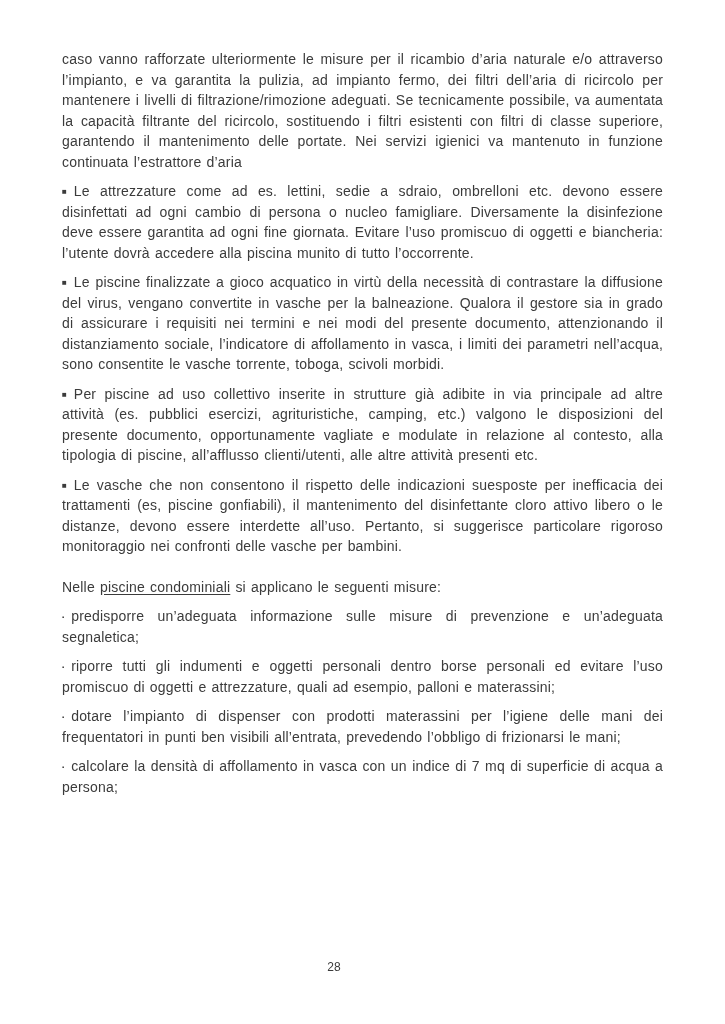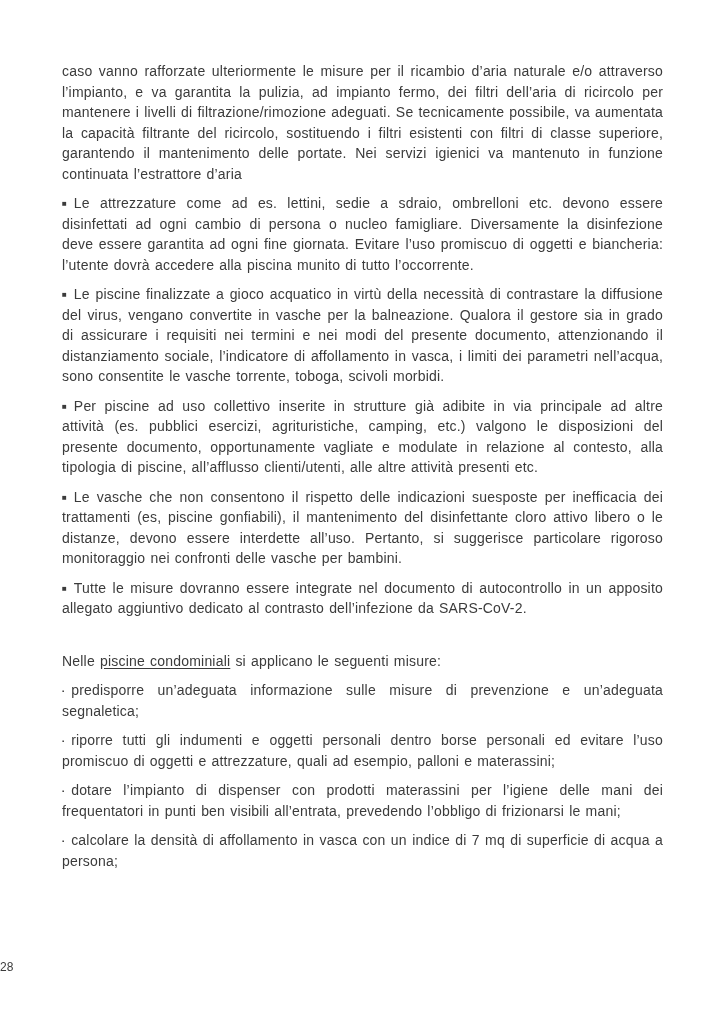--- a/index.html
+++ b/index.html
@@ -11,21 +11,21 @@
     width: 725px;
     height: 1024px;
     position: relative;
     font-family: "Liberation Sans", sans-serif;
     color: #3b3b3b;
     overflow: hidden;
   }
   .page-body {
     position: absolute;
     left: 62px;
-    top: 61px;
+    top: 49px;
     width: 601px;
   }
   .para {
     margin: 0 0 9px 0;
     text-align: justify;
     font-size: 14px;
     line-height: 20.5px;
     letter-spacing: 0.2px;
     word-spacing: 1px;
   }
@@ -39,53 +39,53 @@
   }
   .bullet-sm {
     display: inline-block;
     font-size: 6px;
     line-height: 6px;
     vertical-align: 2px;
     margin-right: 7px;
     letter-spacing: 0;
   }
   .section-line {
-    margin-top: 32px;
+    margin-top: 20px;
     text-align: left;
   }
   .u {
     text-decoration: underline;
     text-underline-offset: 2px;
   }
   .page-footer {
     position: absolute;
     top: 960px;
     left: 0;
     width: 668px;
+    text-align: center;
     font-size: 12px;
     color: #3b3b3b;
   }
 </style>
 </head>
 <body>
 
 <div class="page-body">
 
   <p class="para">caso vanno rafforzate ulteriormente le misure per il ricambio d’aria naturale e/o attraverso l’impianto, e va garantita la pulizia, ad impianto fermo, dei filtri dell’aria di ricircolo per mantenere i livelli di filtrazione/rimozione adeguati. Se tecnicamente possibile, va aumentata la capacità filtrante del ricircolo, sostituendo i filtri esistenti con filtri di classe superiore, garantendo il mantenimento delle portate. Nei servizi igienici va mantenuto in funzione continuata l’estrattore d’aria</p>
 
   <p class="para"><span class="bullet-lg">■</span><span>Le attrezzature come ad es. lettini, sedie a sdraio, ombrelloni etc. devono essere disinfettati ad ogni cambio di persona o nucleo famigliare. Diversamente la disinfezione deve essere garantita ad ogni fine giornata. Evitare l’uso promiscuo di oggetti e biancheria: l’utente dovrà accedere alla piscina munito di tutto l’occorrente.</span></p>
 
   <p class="para"><span class="bullet-lg">■</span><span>Le piscine finalizzate a gioco acquatico in virtù della necessità di contrastare la diffusione del virus, vengano convertite in vasche per la balneazione. Qualora il gestore sia in grado di assicurare i requisiti nei termini e nei modi del presente documento, attenzionando il distanziamento sociale, l’indicatore di affollamento in vasca, i limiti dei parametri nell’acqua, sono consentite le vasche torrente, toboga, scivoli morbidi.</span></p>
 
   <p class="para"><span class="bullet-lg">■</span><span>Per piscine ad uso collettivo inserite in strutture già adibite in via principale ad altre attività (es. pubblici esercizi, agrituristiche, camping, etc.) valgono le disposizioni del presente documento, opportunamente vagliate e modulate in relazione al contesto, alla tipologia di piscine, all’afflusso clienti/utenti, alle altre attività presenti etc.</span></p>
 
 
   <p class="para"><span class="bullet-lg">■</span><span>Le vasche che non consentono il rispetto delle indicazioni suesposte per inefficacia dei trattamenti (es, piscine gonfiabili), il mantenimento del disinfettante cloro attivo libero o le distanze, devono essere interdette all’uso. Pertanto, si suggerisce particolare rigoroso monitoraggio nei confronti delle vasche per bambini.</span></p>
 
-  <p class="para"><span class="bullet-lg">■</span><span>Tutte le misure dovranno essere integrate nel documento di autocontrollo in un apposito allegato aggiuntivo dedicato al contrasto dell’infezione da SARS-CoV-2.</span></p>
 
   <p class="para section-line"><span>Nelle </span><span class="u">piscine condominiali</span><span> si applicano le seguenti misure:</span></p>
 
   <p class="para"><span class="bullet-sm">▪</span><span>predisporre un’adeguata informazione sulle misure di prevenzione e un’adeguata segnaletica;</span></p>
 
   <p class="para"><span class="bullet-sm">▪</span><span>riporre tutti gli indumenti e oggetti personali dentro borse personali ed evitare l’uso promiscuo di oggetti e attrezzature, quali ad esempio, palloni e materassini;</span></p>
 
   <p class="para"><span class="bullet-sm">▪</span><span>dotare l’impianto di dispenser con prodotti materassini per l’igiene delle mani dei frequentatori in punti ben visibili all’entrata, prevedendo l’obbligo di frizionarsi le mani;</span></p>
 
   <p class="para"><span class="bullet-sm">▪</span><span>calcolare la densità di affollamento in vasca con un indice di 7 mq di superficie di acqua a persona;</span></p>

